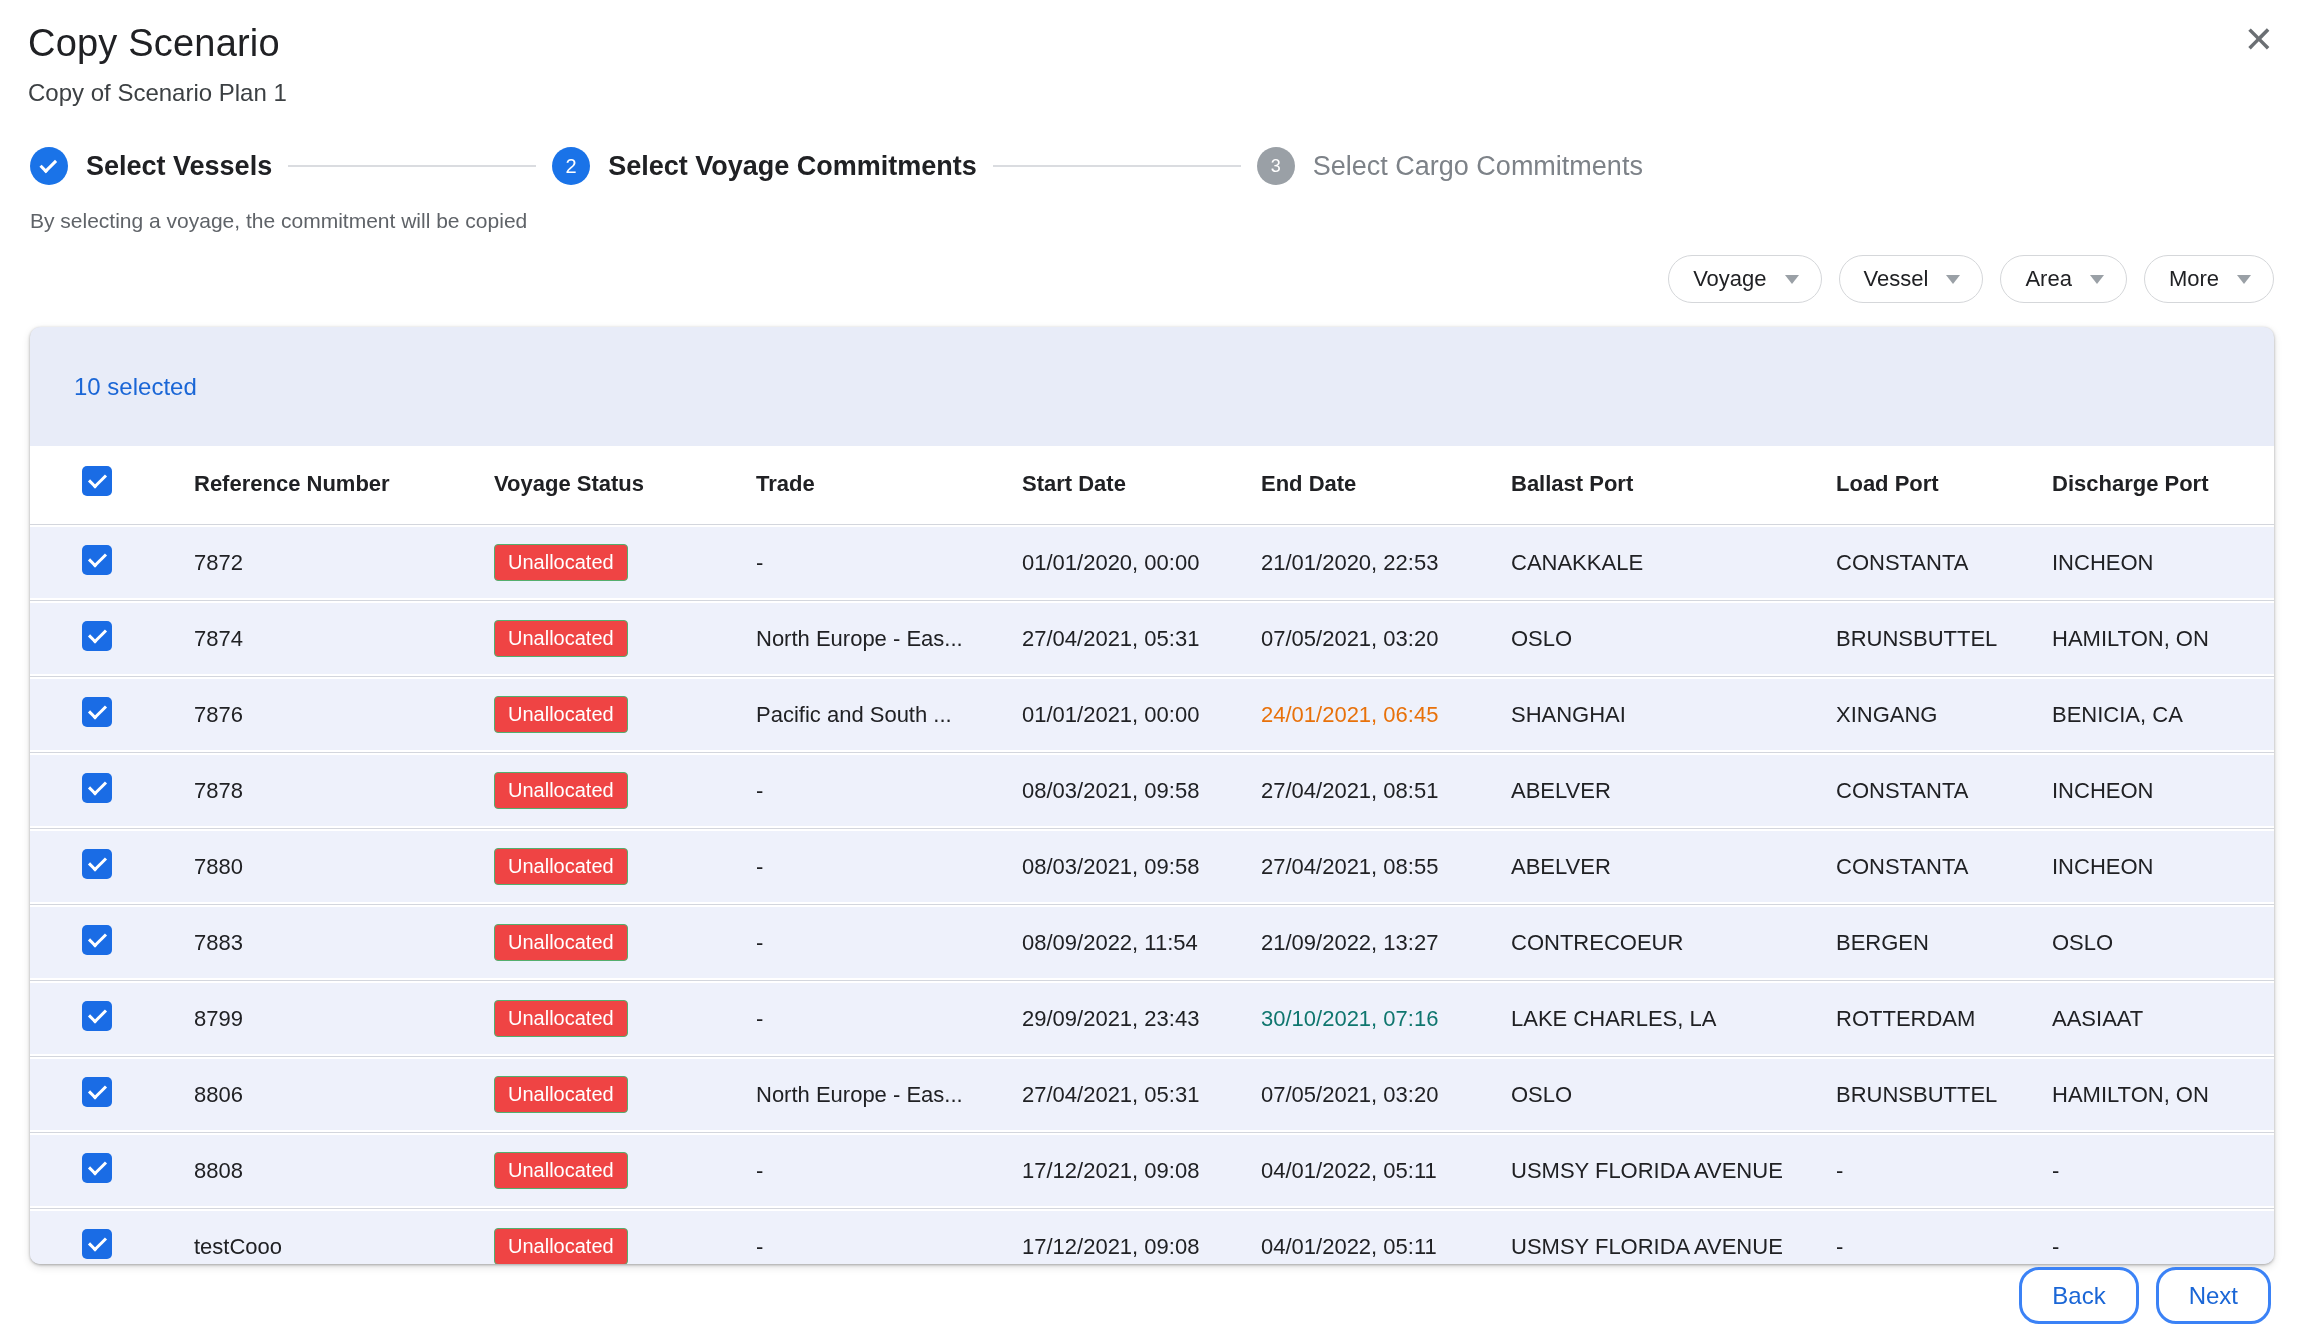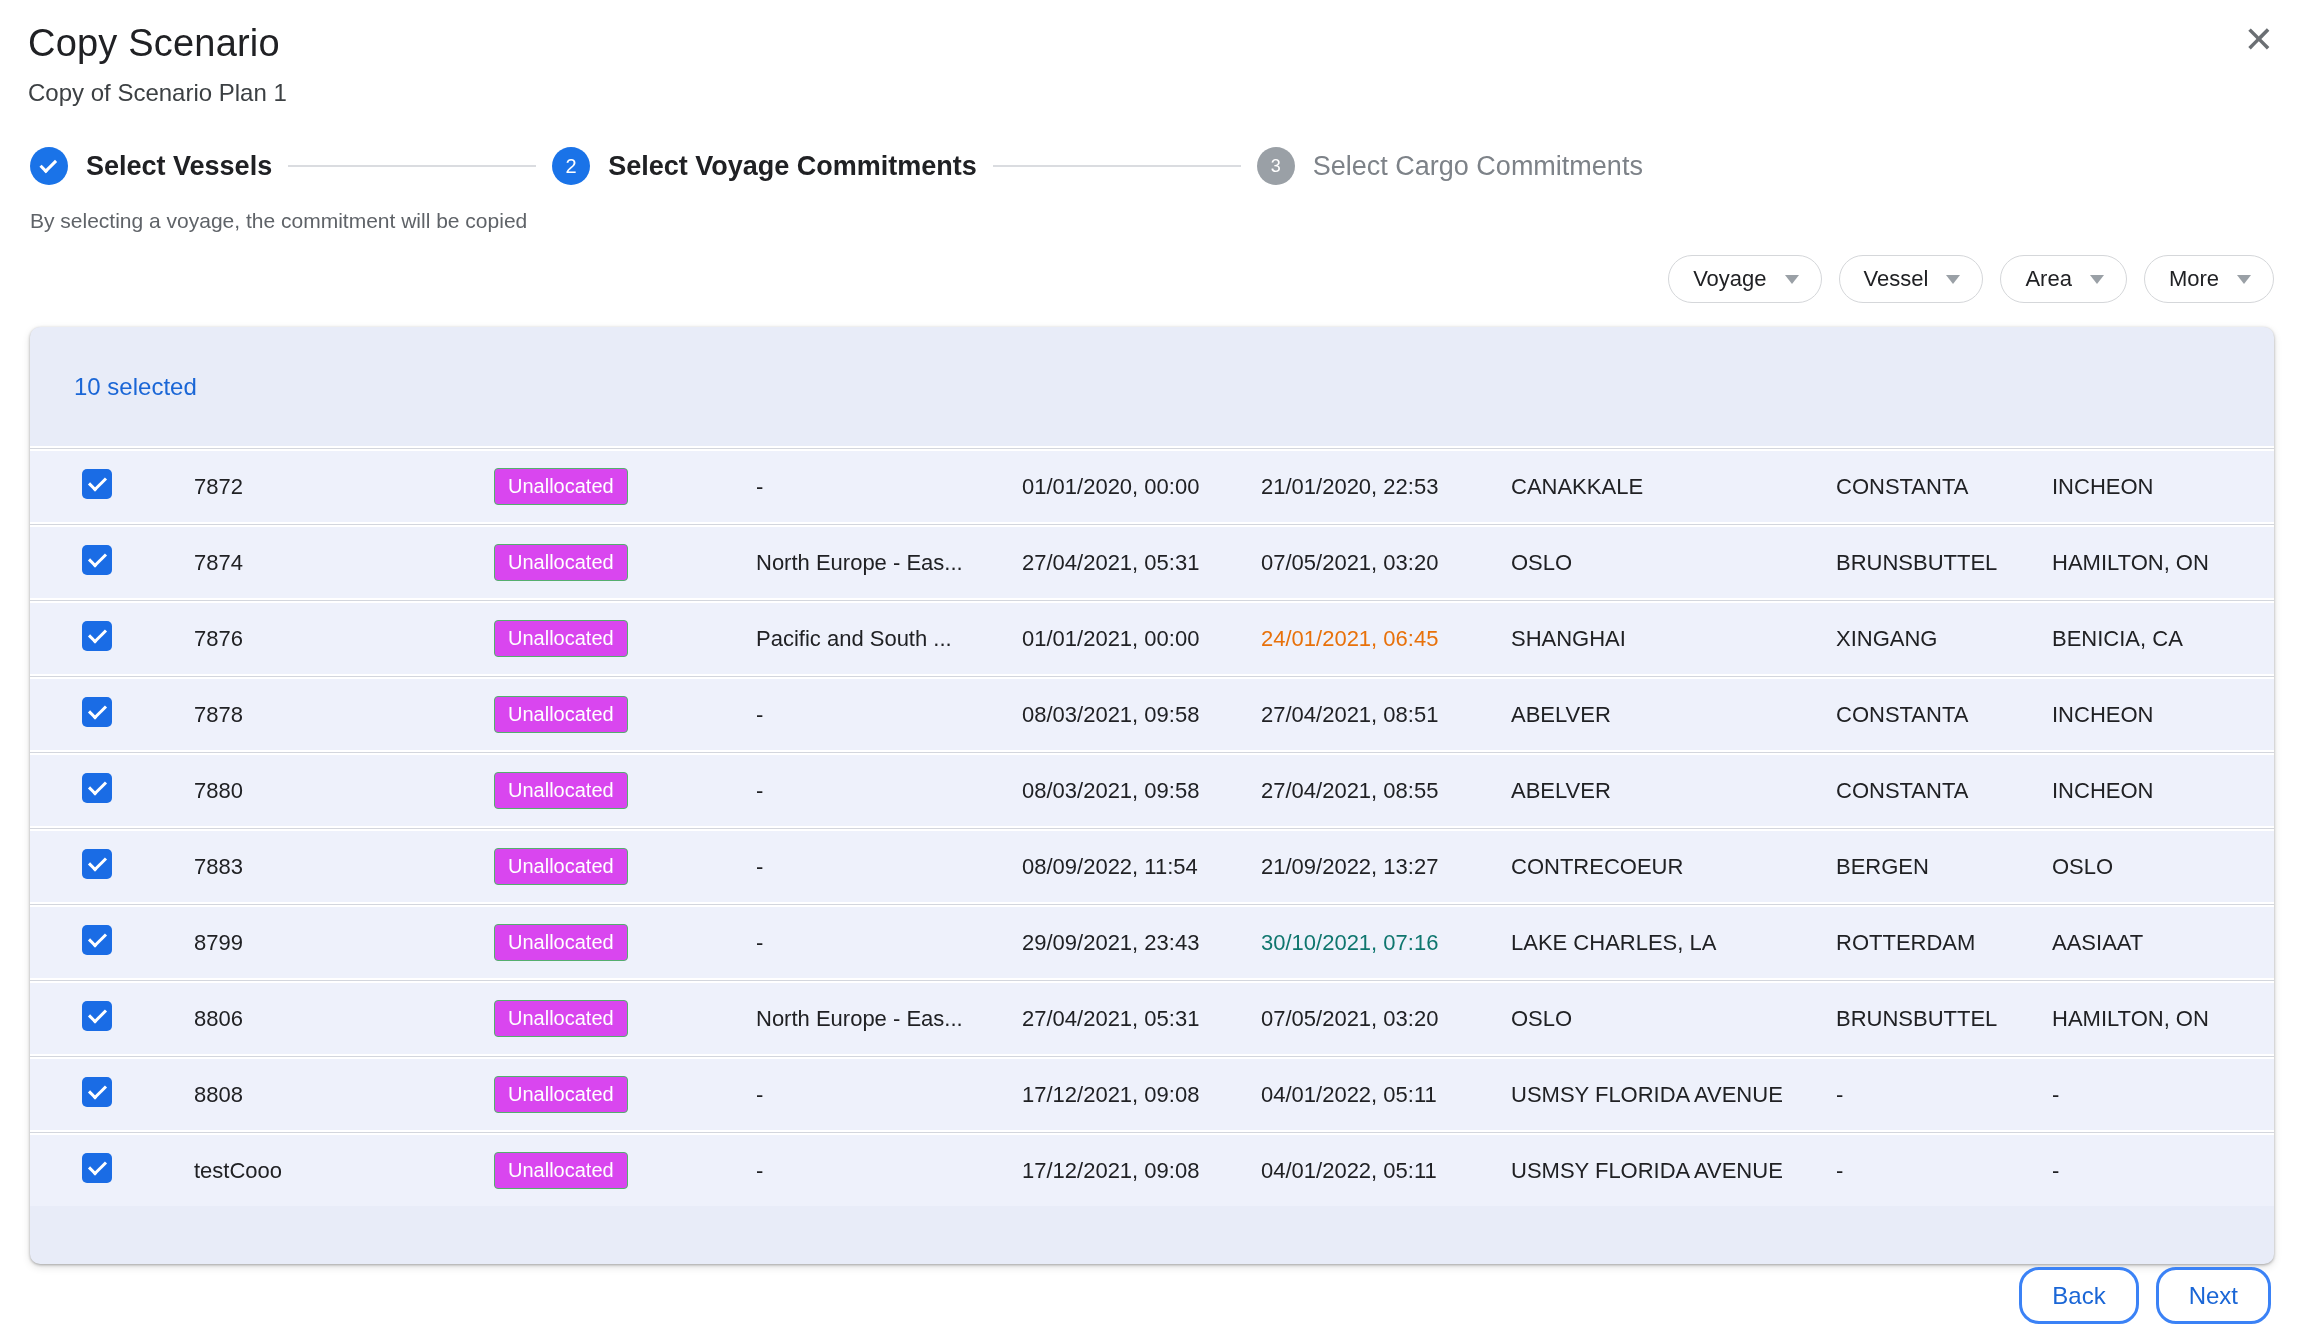--- a/index.html
+++ b/index.html
@@ -49,21 +49,21 @@
 
   .thead { background:#fff; height:76px; font-weight:700; font-size:22px; color:#202124; }
   .trow  { background:#eef1fb; height:71px; font-size:22px; color:#202124; }
   .row-sep { height:5px; background:linear-gradient(to bottom,#ffffff 0 2px,#d3d6dd 2px 3px,#ffffff 3px 5px); }
 
   .checkbox { width:30px; height:30px; border-radius:5px; background:#1a6ce5; display:inline-block;
               position:relative; cursor:pointer; }
   .checkbox::after { content:""; position:absolute; left:7px; top:8px; width:14px; height:7px;
                      border-left:3px solid #fff; border-bottom:3px solid #fff; transform:rotate(-45deg); }
 
-  .status-chip { display:inline-block; background:#d946ef; border:1px solid #54ae6e; color:#fff;
+  .status-chip { display:inline-block; background:#ef4444; border:1px solid #54ae6e; color:#fff;
                  font-size:20px; padding:6px 13px; border-radius:4px; }
 
   .end-default { color:#202124; }
   .end-orange  { color:#e8710a; }
   .end-blue    { color:#0f766e; }
 
   
   .footer { display:flex; justify-content:flex-end; gap:17px; margin:3px 33px 0 30px; }
   .footer button { height:57px; min-width:114px; padding:0 30px; background:#fff; cursor:pointer;
                    border:3px solid #3b82f6; border-radius:20px; color:#1a66d6; font-size:24px;
@@ -115,20 +115,31 @@
   <button class="filter-pill">
     <span>More</span>
     <span class="caret"></span>
   </button>
 </div>
 
 <div class="table-card">
   <div class="selected-bar">
     <span class="selected-count">10 selected</span>
   </div>
+  <div class="grid-row thead">
+    <div><span class="checkbox"></span></div>
+    <div>Reference Number</div>
+    <div>Voyage Status</div>
+    <div>Trade</div>
+    <div>Start Date</div>
+    <div>End Date</div>
+    <div>Ballast Port</div>
+    <div>Load Port</div>
+    <div>Discharge Port</div>
+  </div>
   <div>
       <div class="row-sep"></div>
   <div class="grid-row trow">
     <div><span class="checkbox"></span></div>
     <div>7872</div>
     <div><span class="status-chip">Unallocated</span></div>
     <div>-</div>
     <div>01/01/2020, 00:00</div>
     <div class="end-default">21/01/2020, 22:53</div>
     <div>CANAKKALE</div>

